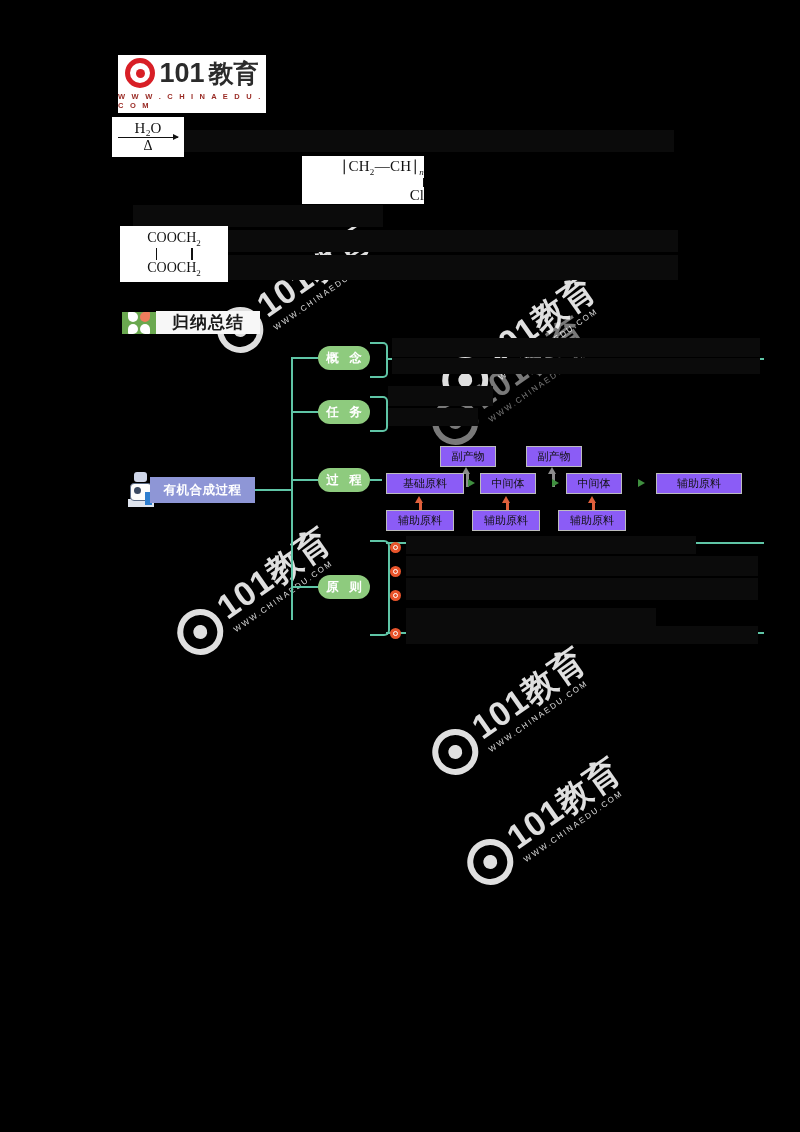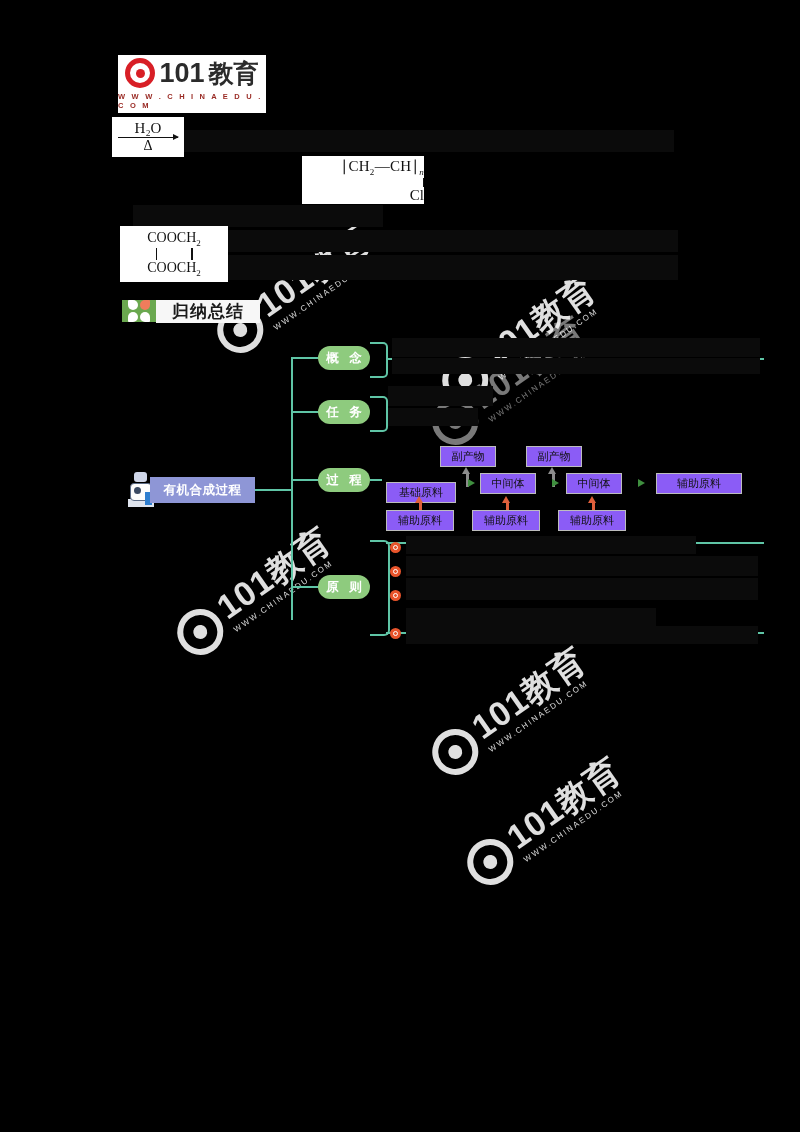--- a/index.html
+++ b/index.html
@@ -60,21 +60,21 @@
   .poly-cl{font-family:"Liberation Serif",serif;font-size:15px;line-height:1;}
 
   #diester{left:120px;top:226px;width:108px;height:56px;
        display:flex;flex-direction:column;align-items:center;justify-content:center;}
   .de-row{font-family:"Liberation Serif",serif;font-size:14px;white-space:nowrap;}
   .de-bonds{display:flex;gap:34px;height:12px;}
   .de-bonds i{display:block;width:1.5px;height:12px;background:#111;}
 
   
   #sec-head{position:absolute;left:122px;top:300px;height:34px;display:flex;
-       align-items:flex-start;}
+       align-items:flex-end;}
   .sec-icon{width:34px;background:#6aa84f;display:flex;align-items:center;
        justify-content:center;}
   .petals{position:relative;width:22px;height:22px;}
   .petals span{position:absolute;width:10px;height:10px;border-radius:50% 50% 50% 10%;
        background:#fff;}
   .petals span:nth-child(1){left:0;top:0;transform:rotate(90deg);}
   .petals span:nth-child(2){right:0;top:0;background:#ef7c5c;transform:rotate(180deg);}
   .petals span:nth-child(3){left:0;bottom:0;transform:rotate(0deg);}
   .petals span:nth-child(4){right:0;bottom:0;transform:rotate(-90deg);}
   .sec-label{background:#f7f7f7;padding:0 16px;display:flex;align-items:center;
@@ -301,21 +301,21 @@
   <div id="flow">
 
     <div class="fbox" style="left:60px;top:6px;width:56px;">副产物</div>
     <div class="fbox" style="left:146px;top:6px;width:56px;">副产物</div>
 
     <div class="arr-g-stem" style="left:86px;top:33px;height:14px;"></div>
     <div class="arr-g" style="left:82px;top:27px;"></div>
     <div class="arr-g-stem" style="left:172px;top:33px;height:14px;"></div>
     <div class="arr-g" style="left:168px;top:27px;"></div>
 
-    <div class="fbox" style="left:6px;top:42px;width:70px;">基础原料</div>
+    <div class="fbox" style="left:6px;top:33px;width:78px;">基础原料</div>
     <div class="fbox" style="left:100px;top:33px;width:56px;">中间体</div>
     <div class="fbox" style="left:186px;top:33px;width:56px;">中间体</div>
     <div class="fbox" style="left:276px;top:33px;width:86px;">辅助原料</div>
 
     <div class="arr-r" style="left:88px;top:39px;"></div>
     <div class="arr-r" style="left:172px;top:39px;"></div>
     <div class="arr-r" style="left:258px;top:39px;"></div>
 
     <div class="arr-u-stem" style="left:39px;top:62px;height:10px;"></div>
     <div class="arr-u" style="left:35px;top:56px;"></div>

